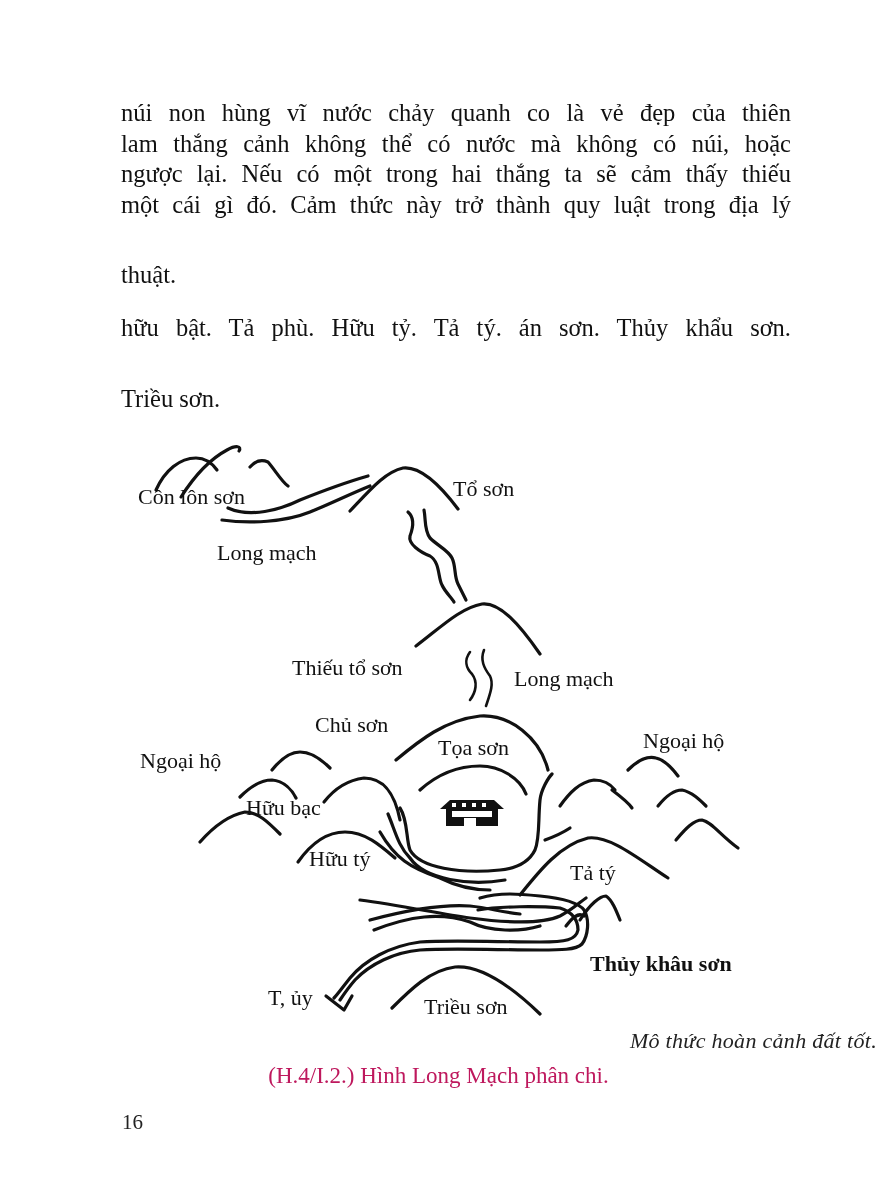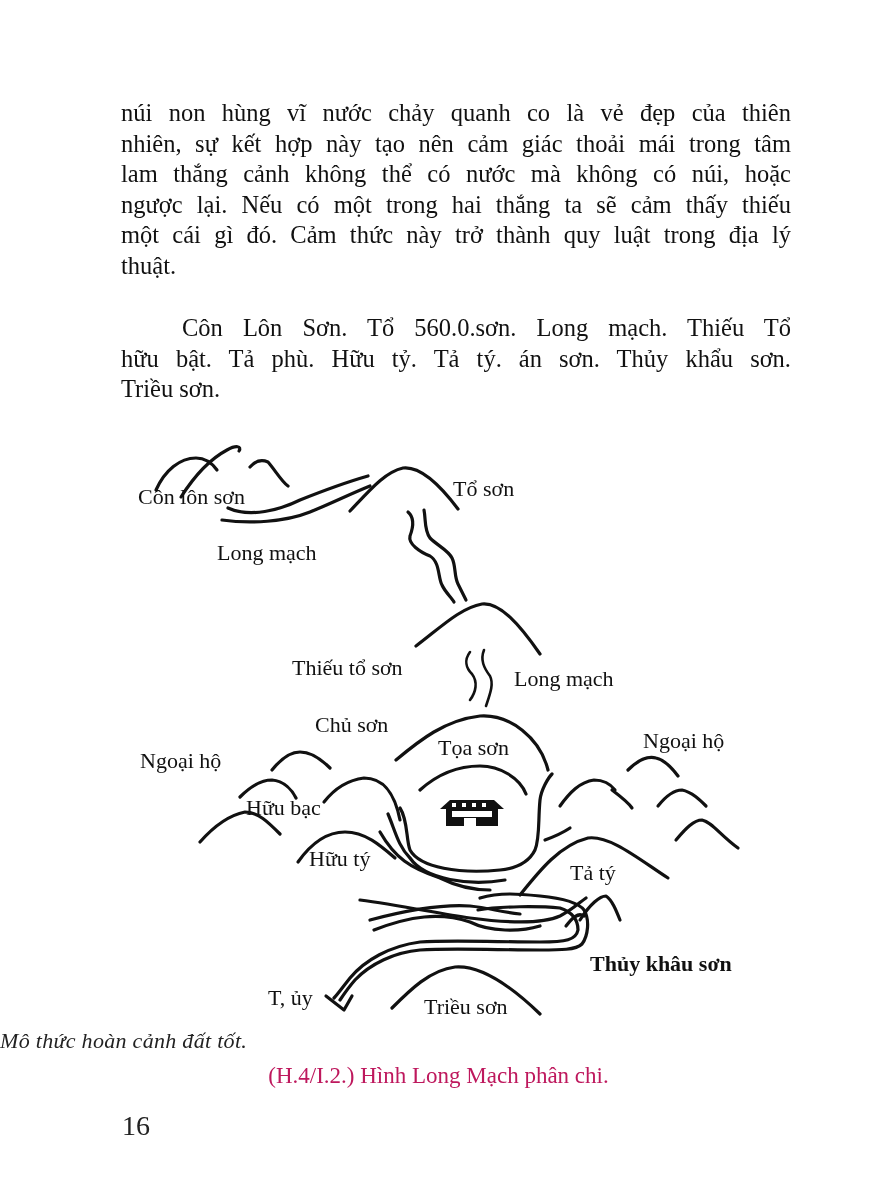--- a/index.html
+++ b/index.html
@@ -7,56 +7,54 @@
     .page { position: absolute; left: 0; top: 0; width: 877px; height: 917px; }
     .para {
       position: absolute; left: 121px; width: 670px;
       font-family: "Liberation Serif", "DejaVu Serif", serif;
       font-size: 24.5px; line-height: 30.5px; text-align: justify;
       margin: 0;
     }
     .para1 { top: 98px; }
     .para2 { top: 313px; text-indent: 61px; }
     .line { display: block; text-align: justify; text-align-last: justify; white-space: nowrap; }
-    .line.last { text-align-last: left; }
+    .line.last { text-align-last: left; margin-top: 40px; }
     .diagram { position: absolute; left: 0; top: 0; width: 877px; height: 1200px; }
     .lbl { font-family: "Liberation Serif", "DejaVu Serif", serif; font-size: 22px; fill: #111; }
     .lbl-bold { font-weight: bold; }
     .caption-it {
-      position: absolute; top: 1028px; left: 0; width: 877px; text-align: left;
+      position: absolute; top: 1028px; left: 0; width: 877px; text-align: right;
       font-family: "Liberation Serif", serif; font-style: italic; font-size: 22px; color: #222;
       letter-spacing: 0.3px;
     }
     .caption-main {
       position: absolute; top: 1063px; left: 0; width: 877px; text-align: center;
       font-family: "Liberation Serif", serif; font-size: 23px; color: #be185d;
     }
     .page-num {
       position: absolute; top: 1110px; left: 122px;
-      font-family: "Liberation Serif", serif; font-size: 28px; color: #222;
+      font-family: "Liberation Serif", serif; font-size: 21px; color: #222;
     }
     .stroke { fill: none; stroke: #111; stroke-width: 3.2; stroke-linecap: round; stroke-linejoin: round; }
     .stroke-thin { fill: none; stroke: #111; stroke-width: 2.6; stroke-linecap: round; stroke-linejoin: round; }
   </style>
 </head>
 <body>
 
 <div class="page">
 
   <div class="para para1">
     <span class="line">núi non hùng vĩ nước chảy quanh co là vẻ đẹp của thiên</span>
-    <span class="line">nhiên, sự kết hợp này tạo nên cảm giác thoải mái trong tâm</span>
     <span class="line">lam thắng cảnh không thể có nước mà không có núi, hoặc</span>
     <span class="line">ngược lại. Nếu có một trong hai thắng ta sẽ cảm thấy thiếu</span>
     <span class="line">một cái gì đó. Cảm thức này trở thành quy luật trong địa lý</span>
     <span class="line last">thuật.</span>
   </div>
 
   <div class="para para2">
-    <span class="line" style="text-indent:61px">Côn Lôn Sơn. Tổ 560.0.sơn. Long mạch. Thiếu Tổ</span>
     <span class="line" style="text-indent:0">hữu bật. Tả phù. Hữu tỷ. Tả tý. án sơn. Thủy khẩu sơn.</span>
     <span class="line last" style="text-indent:0">Triều sơn.</span>
   </div>
 
   <svg class="diagram" viewBox="0 0 877 1200" xmlns="http://www.w3.org/2000/svg">
 
     <g>
       <path class="stroke" d="M156 490 C165 470 180 458 196 458 C205 458 212 463 217 470"></path>
       <path class="stroke" d="M181 497 C195 475 212 458 227 450 C236 445 242 446 239 451"></path>
       <path class="stroke" d="M250 467 C256 460 263 460 268 462 C275 470 282 482 288 486"></path>

